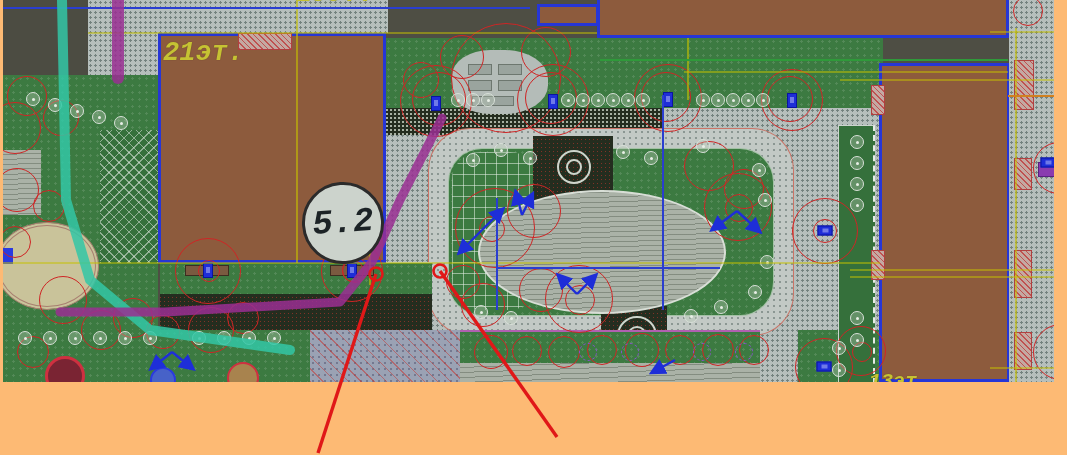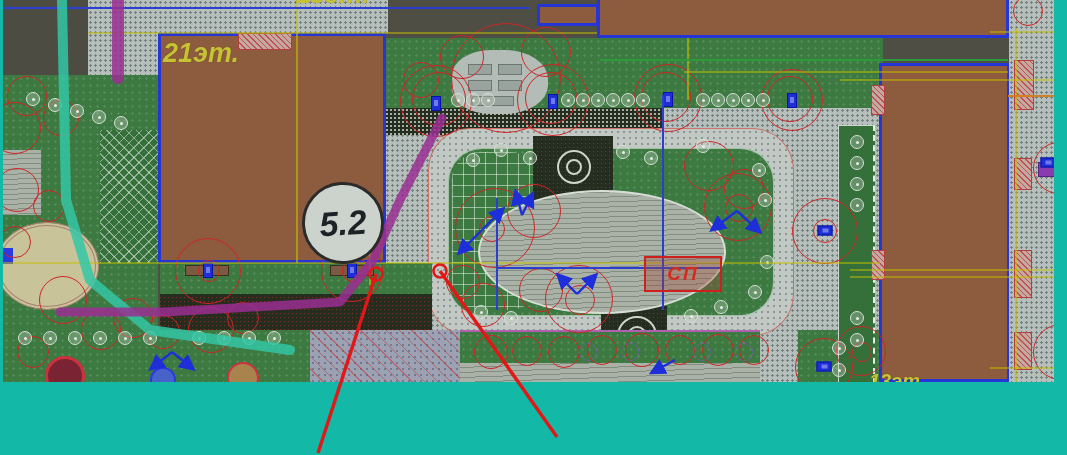--- a/index.html
+++ b/index.html
@@ -1,17 +1,17 @@
 <!DOCTYPE html>
 <html><head>
 <meta charset="utf-8">
 <style>
   html,body{margin:0;padding:0;background:#000;}
-  #scene{position:relative;width:1067px;height:455px;background:#14b8a6;overflow:hidden;
-         font-family:Liberation Sans, sans-serif;}
+  #scene{position:relative;width:1067px;height:455px;background:#fdba74;overflow:hidden;
+         font-family:Liberation Mono, monospace;}
   #drawing{position:absolute;left:3px;top:0;width:1051px;height:382px;background:#4e4e44;overflow:hidden;}
   .abs{position:absolute;}
   
   .road{background:#4c4c42;}
   .dotted{background-color:#b6bfbc;background-image:radial-gradient(rgba(60,80,75,.55) 1px,transparent 1.3px);background-size:5px 5px;}
   .dotted-lt{background-color:#c2c9c5;background-image:radial-gradient(rgba(70,90,85,.45) 1px,transparent 1.3px);background-size:6px 6px;}
   .lawn{background-color:#3c7a41;background-image:radial-gradient(rgba(255,255,255,.12) 1px,transparent 1.2px);background-size:7px 7px;}
   .lawn2{background-color:#35703b;}
   .darkbed{background-color:#242d1f;background-image:radial-gradient(rgba(200,210,195,.8) .8px,transparent 1px);background-size:4px 4px;}
   .redhatch{background-image:repeating-linear-gradient(45deg,rgba(205,55,45,.55) 0 1px,transparent 1px 8px);}
@@ -238,23 +238,20 @@
         <div class="lamp h" style="left: 816px; top: 359px;"></div>
         <div class="lamp h" style="left: 1040px; top: 155px;"></div>
       </div>
 
     <div class="abs cadlabel" style="left:160px;top:38px;font-size:27px">21эт.</div>
     <div class="abs cadlabel" style="left:293px;top:-21px;font-size:26px">15эт.</div>
     <div class="abs cadlabel" style="left:866px;top:370px;font-size:20px">13эт.</div>
     <div class="abs badge" style="left:299px;top:182px;width:76px;height:76px">
       <span>5.2</span>
     </div>
-    <div class="abs spbox" style="left:641px;top:256px;width:74px;height:32px">
-      <span>СП</span>
-    </div>
   </div>
 
   <svg id="overlay" width="1067" height="455">
       <defs>
         <marker id="ah" markerWidth="7" markerHeight="7" refX="5" refY="3.5" orient="auto">
   <path d="M0,0 L7,3.5 L0,7 Z" fill="#1e2ed8"></path>
         </marker>
       </defs>
       <line x1="297" y1="0" x2="297" y2="263" stroke="#c6c200" stroke-width="1.2"></line>
       <line x1="3" y1="263" x2="880" y2="263" stroke="#c6c200" stroke-width="1.2"></line>

